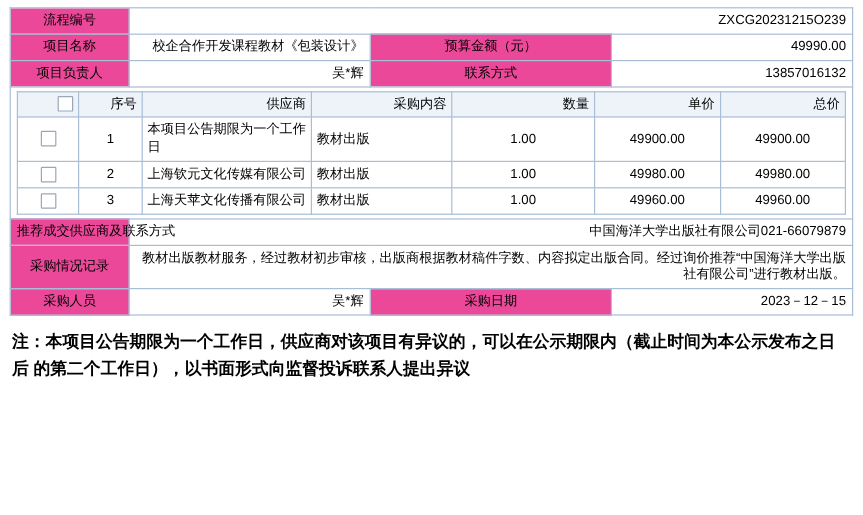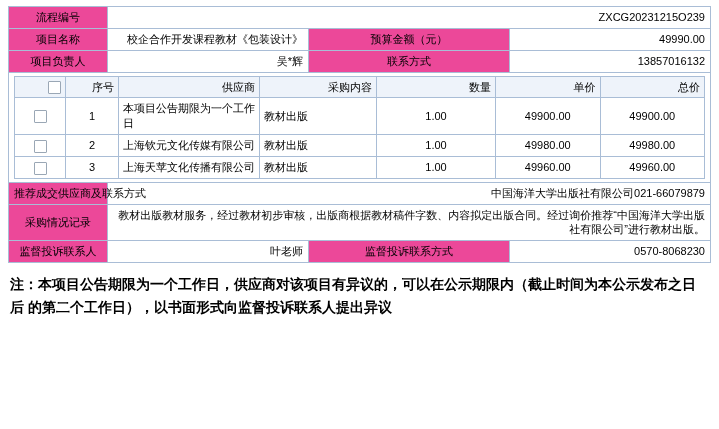--- a/index.html
+++ b/index.html
@@ -175,24 +175,24 @@
 
       <tr>
         <td class="label" style="width:88px">推荐成交供应商及联系方式</td>
         <td class="value" colspan="3">中国海洋大学出版社有限公司021-66079879</td>
       </tr>
       <tr>
         <td class="label">采购情况记录</td>
         <td class="value" colspan="3">教材出版教材服务，经过教材初步审核，出版商根据教材稿件字数、内容拟定出版合同。经过询价推荐“中国海洋大学出版社有限公司”进行教材出版。</td>
       </tr>
       <tr>
-        <td class="label">监督投诉联系人</td>
-        <td class="value ctr">叶老师</td>
-        <td class="label">监督投诉联系方式</td>
-        <td class="value ctr">0570-8068230</td>
+        <td class="label">采购人员</td>
+        <td class="value">吴*辉</td>
+        <td class="label">采购日期</td>
+        <td class="value">2023－12－15</td>
       </tr>
     </tbody>
   </table>
 
   <div class="note">
     <b>注：</b><b>本项目公告期限为一个工作日，供应商对该项目有异议的，可以在公示期限内（截止时间为本公示发布之日后 的第二个工作日），以书面形式向监督投诉联系人提出异议</b>
   </div>
 
 </div>
 

